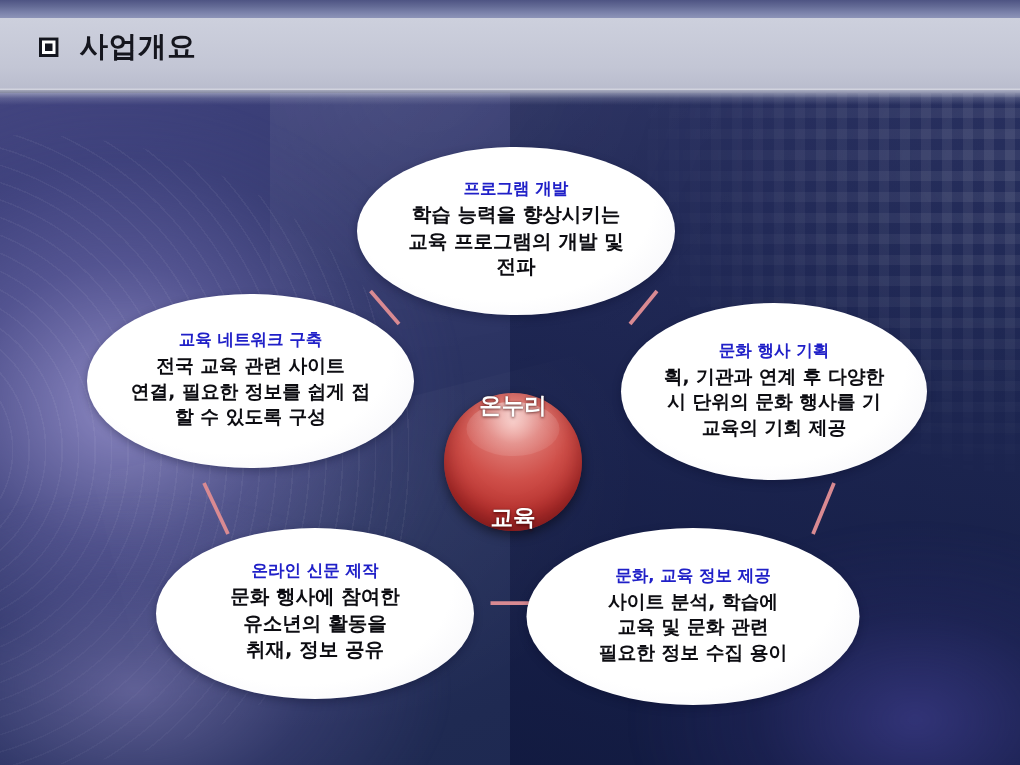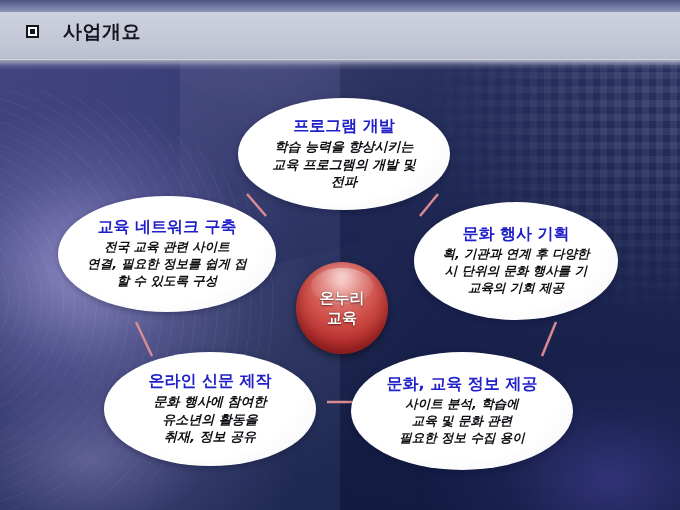--- a/index.html
+++ b/index.html
@@ -136,21 +136,21 @@
     left: 0; top: 60px;
     width: 680px; height: 10px;
     background: linear-gradient(180deg, rgba(205,208,222,0.75) 0%, rgba(170,174,200,0.25) 55%, rgba(0,0,0,0) 100%);
   }
   .header-title-row {
     position: absolute;
     left: 26px;
     top: 22px;
     display: flex;
     align-items: center;
-    gap: 24px;
+    gap: 14px;
   }
   .bullet-square {
     width: 13px;
     height: 13px;
     border: 2px solid #14161f;
     box-sizing: border-box;
     position: relative;
     background: #fff;
   }
   .bullet-square::after {
@@ -184,21 +184,21 @@
     top: 262px;
     width: 92px;
     height: 92px;
     border-radius: 50%;
     background:
       radial-gradient(circle at 50% 22%, #f0a39c 0%, #e07e78 16%, #cf4f49 45%, #b8322f 72%, #8e1f20 100%);
     box-shadow: 0 3px 7px rgba(0,0,0,0.45), inset 0 -6px 14px rgba(90,10,14,0.5);
     display: flex;
     flex-direction: column;
     align-items: center;
-    justify-content: center;
+    justify-content: space-between;
     gap: 3px;
   }
   .center-node .gloss {
     position: absolute;
     left: 16%;
     top: 6%;
     width: 68%;
     height: 40%;
     border-radius: 50%;
     background: radial-gradient(ellipse at 50% 20%, rgba(255,255,255,0.55) 0%, rgba(255,255,255,0.18) 50%, rgba(255,255,255,0) 100%);
@@ -223,32 +223,32 @@
     display: flex;
     flex-direction: column;
     align-items: center;
     justify-content: center;
     text-align: center;
     box-sizing: border-box;
   }
   .node-title {
     color: #2020c8;
     font-weight: bold;
-    font-size: 16px;
+    font-size: 11px;
     line-height: 1.18;
     margin-bottom: 2px;
     white-space: nowrap;
   }
   .node-body {
     color: #0d0d12;
     font-weight: bold;
     font-size: 13px;
     line-height: 1.34;
   }
-  .node-body div { white-space: nowrap; font-style: italic; }
+  .node-body div { white-space: nowrap; }
 
   #node-top    { left: 238px; top: 98px;  width: 212px; height: 112px; padding: 0 8px; }
   #node-left   { left: 58px;  top: 196px; width: 218px; height: 116px; padding: 0 6px; }
   #node-right  { left: 414px; top: 202px; width: 204px; height: 118px; padding: 0 8px; }
   #node-bleft  { left: 104px; top: 352px; width: 212px; height: 114px; padding: 0 8px; }
   #node-bright { left: 351px; top: 352px; width: 222px; height: 118px; padding: 0 6px; }
 
   #node-right .node-body { font-size: 12.5px; }
   #node-bright .node-body { font-size: 12.5px; }
   #node-left .node-body { font-size: 12.5px; }

